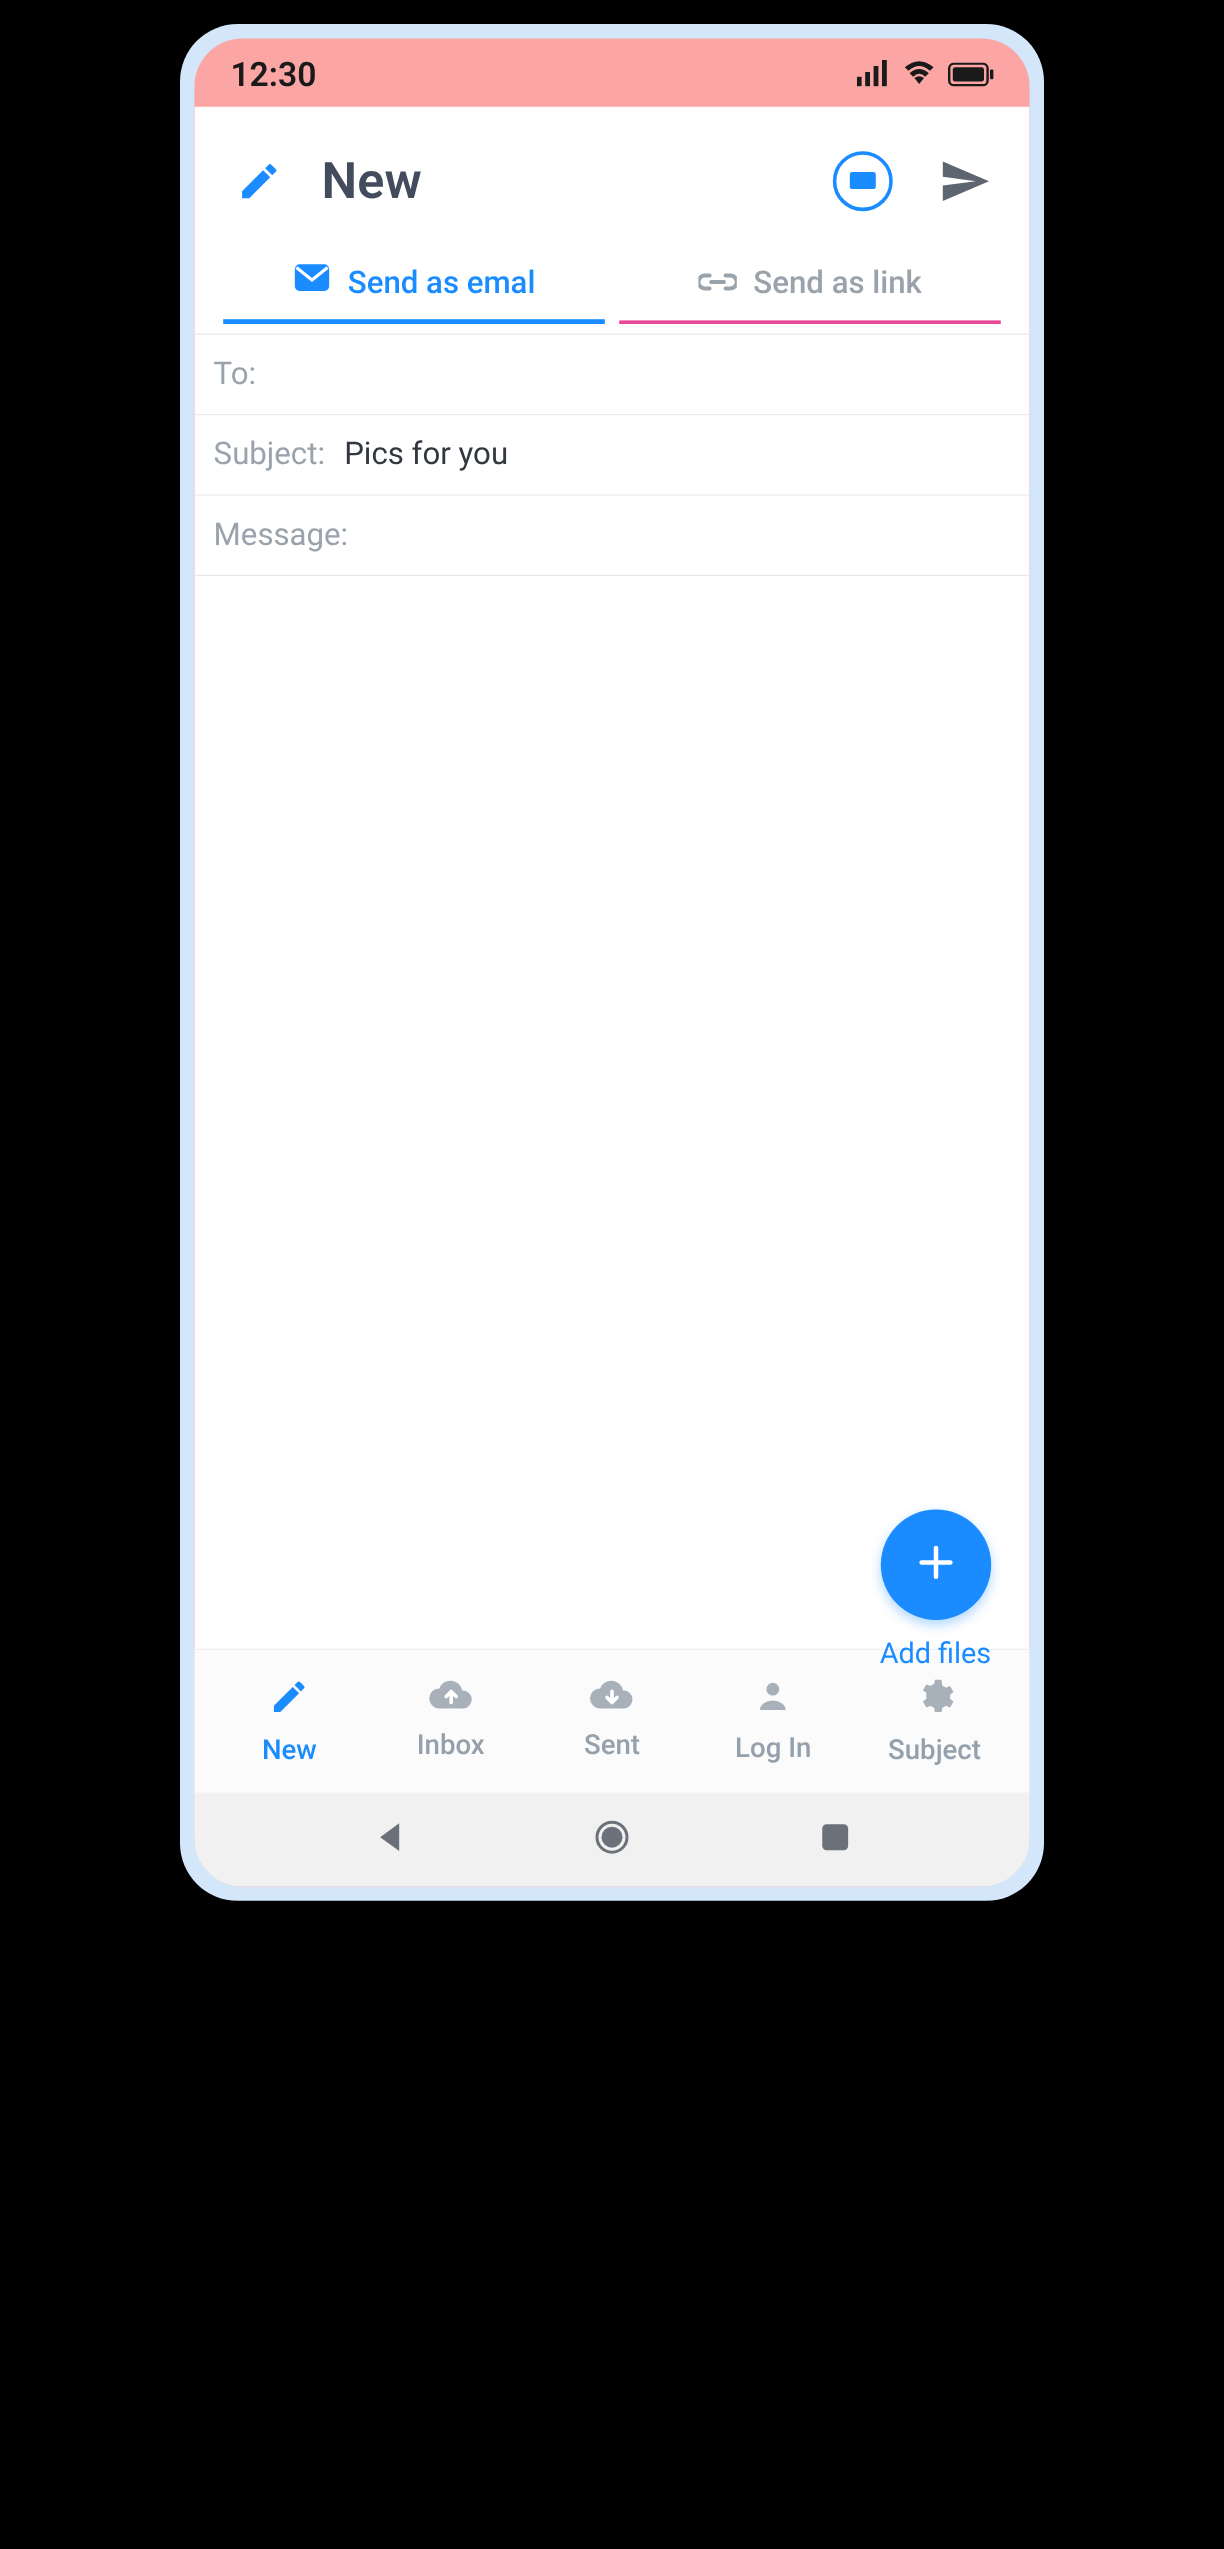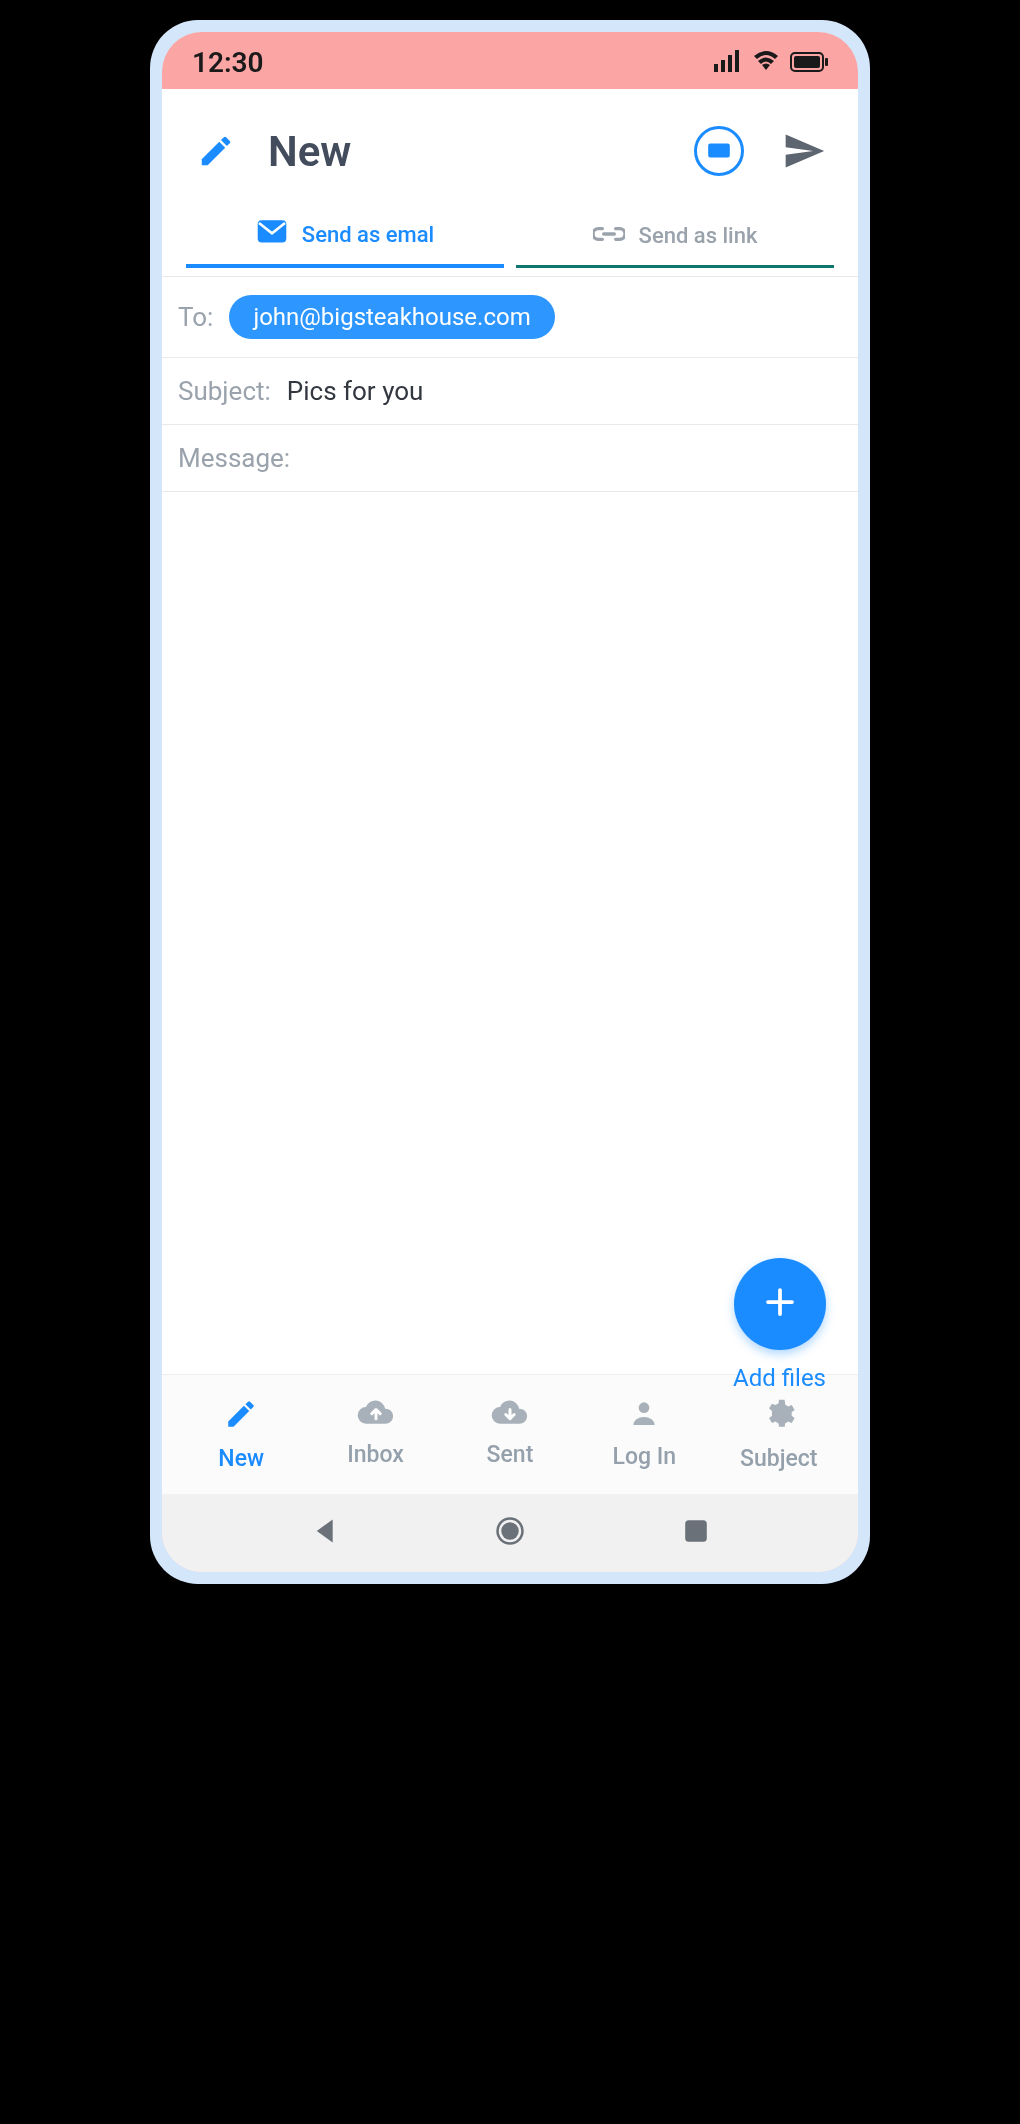--- a/index.html
+++ b/index.html
@@ -44,26 +44,26 @@
     }
     .icon-btn { width: 52px; height: 52px; display:flex; align-items:center; justify-content:center; }
     .tabs { display: flex; padding: 0 18px; }
     .tab {
       flex: 1;
       display: flex;
       align-items: center;
       justify-content: center;
       gap: 14px;
       padding: 14px 0;
-      font-size: 22px;
+      font-size: 26px;
       font-weight: 500;
       margin: 0 6px;
     }
     .tab.active { color: #1a8cff; border-bottom: 4px solid #1a8cff; }
-    .tab.inactive { color: #9aa2ac; border-bottom: 3px solid #0f766e; }
+    .tab.inactive { color: #9aa2ac; border-bottom: 3px solid #ec4899; }
     .field-row {
       display: flex;
       align-items: center;
       padding: 18px 16px;
       border-bottom: 1px solid #e8e9eb;
       gap: 16px;
       font-size: 26px;
     }
     .field-label { color: #9aa2ac; }
     .chip {
@@ -187,21 +187,20 @@
             <svg width="32" height="18" viewBox="0 0 24 12">
                 <path d="M8 6 H16 M7 2 H4 a4 4 0 0 0 0 8 H7 M17 2 H20 a4 4 0 0 1 0 8 H17" stroke="#9aa2ac" stroke-width="2.5" fill="none" stroke-linecap="round"></path>
               </svg>
           </span>
           <span>Send as link</span>
         </div>
       </div>
 
       <div class="field-row" style="border-top:1px solid #e8e9eb; margin-top:8px;">
         <span class="field-label">To:</span>
-        <span class="chip">john@bigsteakhouse.com</span>
       </div>
 
 
       <div class="field-row">
         <span class="field-label">Subject:</span>
         <span class="field-value">Pics for you</span>
       </div>
 
       <div class="field-row">
         <span class="field-label">Message:</span>

